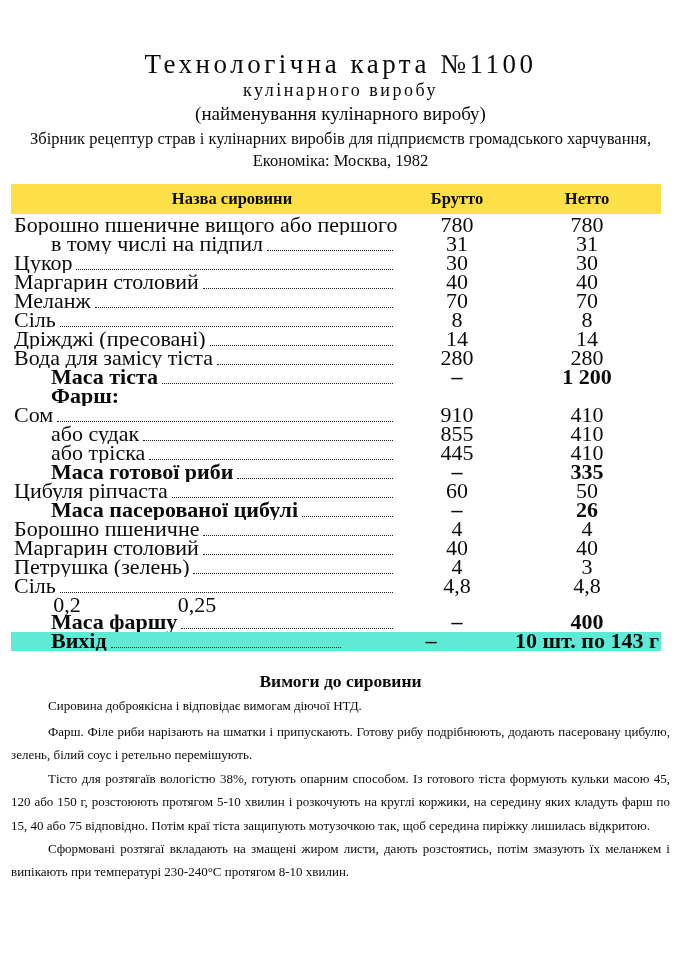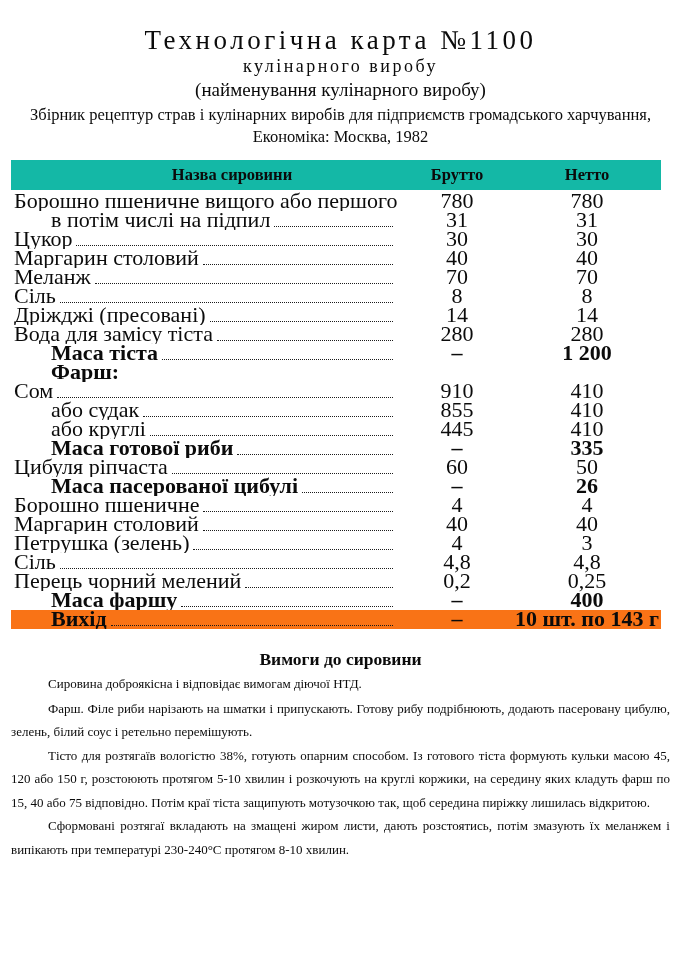--- a/index.html
+++ b/index.html
@@ -9,20 +9,21 @@
   }
   body {
     width: 683px;
     height: 960px;
     overflow: hidden;
     font-family: "Liberation Serif", "DejaVu Serif", serif;
     color: #0b0b0b;
   }
   .doc {
     padding: 0 13px 0 11px;
+    margin-top: 24px;
   }
 
   
   .title1 {
     padding-top: 26px;
     text-align: center;
     font-size: 27px;
     letter-spacing: 3.5px;
     line-height: 1.05;
   }
@@ -58,21 +59,21 @@
   }
 
   
   .tbl {
     margin-top: 12px;
     margin-right: 9px; 
   }
   .tbl-head {
     display: flex;
     align-items: center;
-    background: #14b8a6;
+    background: #fde047;
     font-weight: bold;
     font-size: 16.5px;
     height: 30px;
   }
   .col-name { flex: 1; }
   .tbl-head .col-name { text-align: center; padding-left: 52px; }
   .col-b { width: 112px; text-align: center; }
   .col-n { width: 148px; text-align: center; }
 
   .tbl-body { margin-top: 2px; }
@@ -93,21 +94,21 @@
   .tbl-row .name-cell.indent { padding-left: 40px; }
   .leader {
     flex: 1;
     min-width: 8px;
     border-bottom: 1.7px dotted #1c1c1c;
     margin: 0 8px 3px 4px;
   }
   .leader.hidden { border-bottom: none; }
   .tbl-row.bold { font-weight: bold; }
   .tbl-row.italic .rname { }
-  .tbl-row.highlight { background: #f97316; }
+  .tbl-row.highlight { background: #5eead4; gap: 26px; }
 
   
   .sec-head {
     text-align: center;
     font-weight: bold;
     font-size: 17.5px;
     margin: 0;
   }
   .sec-head.req { margin-top: 20px; }
   .sec-head.tech { margin-top: 27px; }
@@ -148,21 +149,21 @@
     <div class="name-cell">
       <span class="rname">Борошно пшеничне вищого або першого сорту</span>
       <span class="leader"></span>
     </div>
     <div class="col-b cell-b">780</div>
     <div class="col-n cell-n">780</div>
   </div>
 
   <div class="tbl-row">
     <div class="name-cell indent">
-      <span class="rname">в потім числі на підпил</span>
+      <span class="rname">в тому числі на підпил</span>
       <span class="leader"></span>
     </div>
     <div class="col-b cell-b">31</div>
     <div class="col-n cell-n">31</div>
   </div>
 
   <div class="tbl-row">
     <div class="name-cell">
       <span class="rname">Цукор</span>
       <span class="leader"></span>
@@ -247,21 +248,21 @@
     <div class="name-cell indent">
       <span class="rname">або судак</span>
       <span class="leader"></span>
     </div>
     <div class="col-b cell-b">855</div>
     <div class="col-n cell-n">410</div>
   </div>
 
   <div class="tbl-row">
     <div class="name-cell indent">
-      <span class="rname">або круглі</span>
+      <span class="rname">або тріска</span>
       <span class="leader"></span>
     </div>
     <div class="col-b cell-b">445</div>
     <div class="col-n cell-n">410</div>
   </div>
 
   <div class="tbl-row bold">
     <div class="name-cell indent">
       <span class="rname">Маса готової риби</span>
       <span class="leader"></span>
@@ -318,24 +319,20 @@
   <div class="tbl-row">
     <div class="name-cell">
       <span class="rname">Сіль</span>
       <span class="leader"></span>
     </div>
     <div class="col-b cell-b">4,8</div>
     <div class="col-n cell-n">4,8</div>
   </div>
 
   <div class="tbl-row">
-    <div class="name-cell">
-      <span class="rname">Перець чорний мелений</span>
-      <span class="leader"></span>
-    </div>
     <div class="col-b cell-b">0,2</div>
     <div class="col-n cell-n">0,25</div>
   </div>
 
   <div class="tbl-row bold">
     <div class="name-cell indent">
       <span class="rname">Маса фаршу</span>
       <span class="leader"></span>
     </div>
     <div class="col-b cell-b">–</div>

